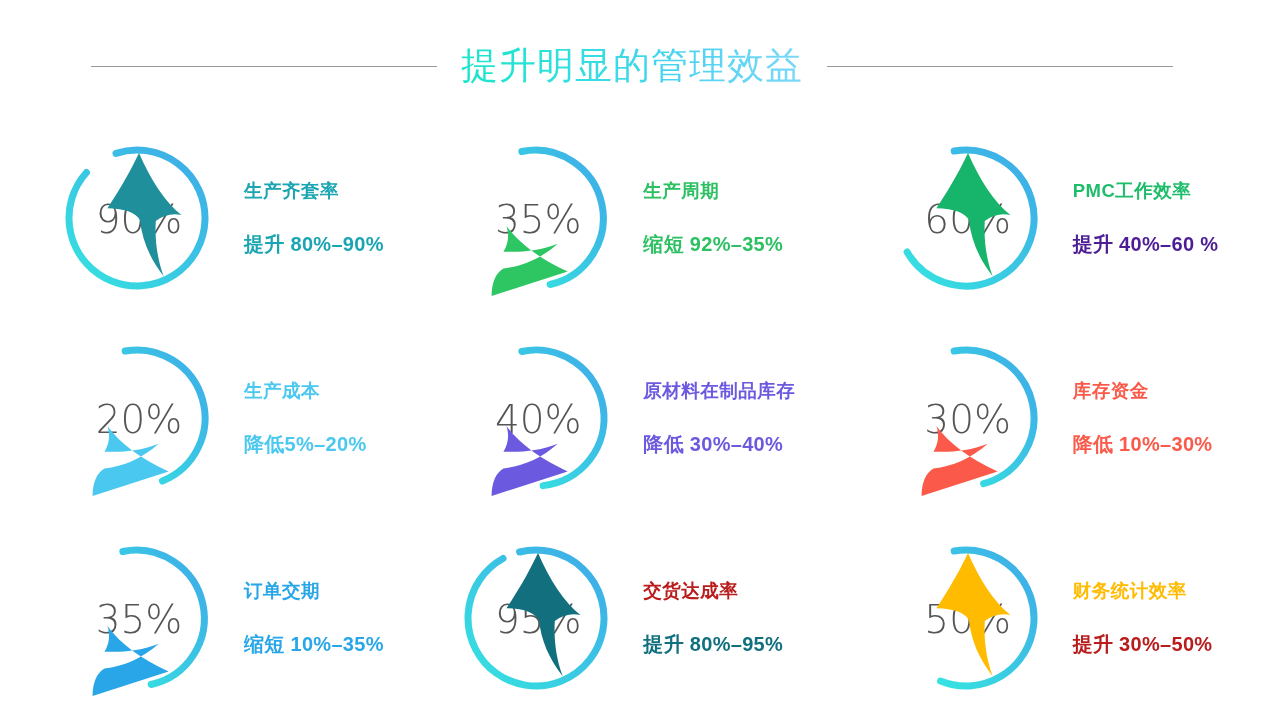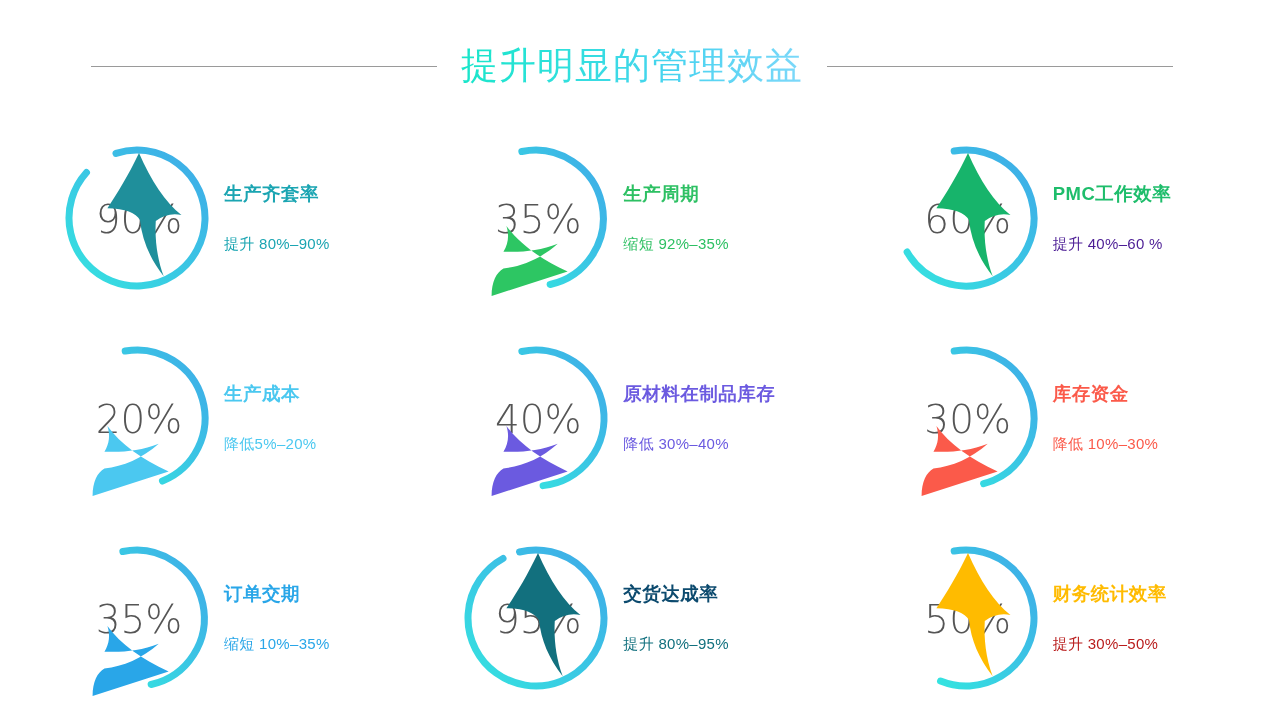--- a/index.html
+++ b/index.html
@@ -94,37 +94,37 @@
     font-family: "DejaVu Sans", "Liberation Sans", sans-serif;
   }
   .arrow {
     margin-top: 4px;
     width: 26px; height: 28px;
     display: block;
   }
 
   
   .labels {
-    margin-left: 8px;
+    margin-left: 28px;
     display: flex;
     flex-direction: column;
     justify-content: center;
     align-items: flex-start;
   }
   .lbl-title {
     font-size: 18.5px;
     font-weight: bold;
     letter-spacing: 0.5px;
     white-space: nowrap;
     line-height: 1.2;
   }
   .lbl-sub {
     margin-top: 30px;
-    font-size: 15px;
-    font-weight: normal;
+    font-size: 20px;
+    font-weight: bold;
     letter-spacing: 0.3px;
     white-space: nowrap;
     line-height: 1.2;
   }
 </style>
 </head>
 <body>
 
 <div id="page">
 
@@ -308,21 +308,21 @@
             <path d="M 62.55 13.02 A 68 68 0 1 1 46.03 19.53" fill="none" stroke="url(#g7)" stroke-width="7" stroke-linecap="round"></path>
           </svg>
           <div class="ring-center">
             <div class="pct">95%</div>
             <svg class="arrow" viewBox="0 0 26 32">
               <path d="M13 2 C15.4 7.6 18.4 12 21.6 14.6 C19.8 14.2 18 14.6 16.4 15.8 C16.2 19.4 16.6 23.2 18 27 C15.2 23.4 13.6 19.6 13.2 15.6 C12.4 14.2 10.2 13.2 6.6 13.2 C8.6 10.2 10.8 6.6 13 2 Z" fill="#12707E"></path>
             </svg>
           </div>
         </div>
         <div class="labels">
-          <div class="lbl-title" style="color:#0c4a6e">交货达成率</div>
+          <div class="lbl-title" style="color:#b91c1c">交货达成率</div>
           <div class="lbl-sub" style="color:#11707E">提升 80%–95%</div>
         </div>
       </div>
       <div class="cell c3">
         <div class="ring-wrap">
           <svg viewBox="0 0 158 158">
             <defs>
               <linearGradient id="g8" x1="1" y1="0" x2="0" y2="1">
                 <stop offset="0%" stop-color="#3FA9E8"></stop>
                 <stop offset="100%" stop-color="#35E3E0"></stop>

